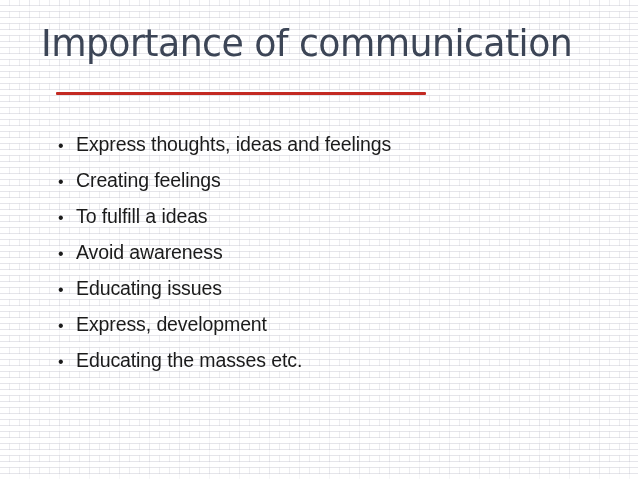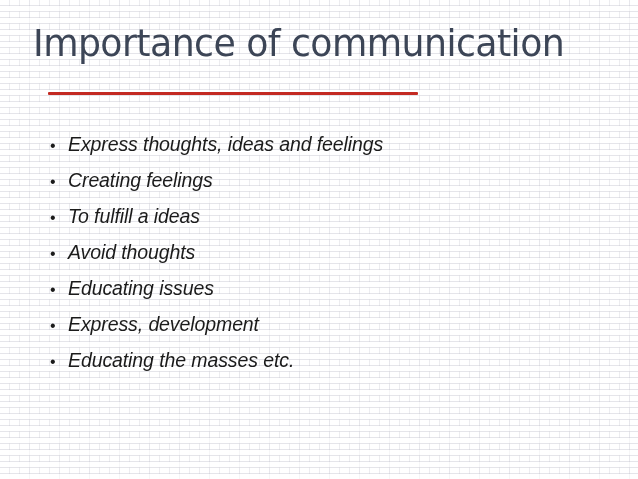--- a/index.html
+++ b/index.html
@@ -17,20 +17,21 @@
   }
 
   
   .slide {
     position: relative;
     width: 638px;
     height: 479px;
     box-sizing: border-box;
     background-color: #f7f7f8;
     overflow: hidden;
+    padding-left: 8px;
   }
 
   
   .texture {
     position: absolute;
     inset: 0;
     pointer-events: none;
     
     background-image:
       repeating-linear-gradient(
@@ -159,21 +160,20 @@
     font-size: 16px;
     line-height: 36px;
     color: #1b1b1b;
     text-align: left;
   }
 
   .bullet-text {
     flex: 1 1 auto;
     white-space: nowrap;
     letter-spacing: -0.1px;
-    font-style: italic;
   }
 </style>
 </head>
 <body>
 
 <div class="slide" style="background-color: rgb(247, 247, 248);">
 
   <div class="texture"></div>
   <div class="texture2"></div>
   <div class="texture3"></div>
@@ -197,21 +197,21 @@
         <span class="bullet-text">Creating feelings</span>
       </li>
 
       <li class="bullet-item" style="color: rgb(27, 27, 27);">
         <span class="bullet-mark">•</span>
         <span class="bullet-text">To fulfill a ideas</span>
       </li>
 
       <li class="bullet-item" style="color: rgb(27, 27, 27);">
         <span class="bullet-mark">•</span>
-        <span class="bullet-text">Avoid thoughts</span>
+        <span class="bullet-text">Avoid awareness</span>
       </li>
 
       <li class="bullet-item" style="color: rgb(27, 27, 27);">
         <span class="bullet-mark">•</span>
         <span class="bullet-text">Educating issues</span>
       </li>
 
       <li class="bullet-item" style="color: rgb(27, 27, 27);">
         <span class="bullet-mark">•</span>
         <span class="bullet-text">Express, development</span>

